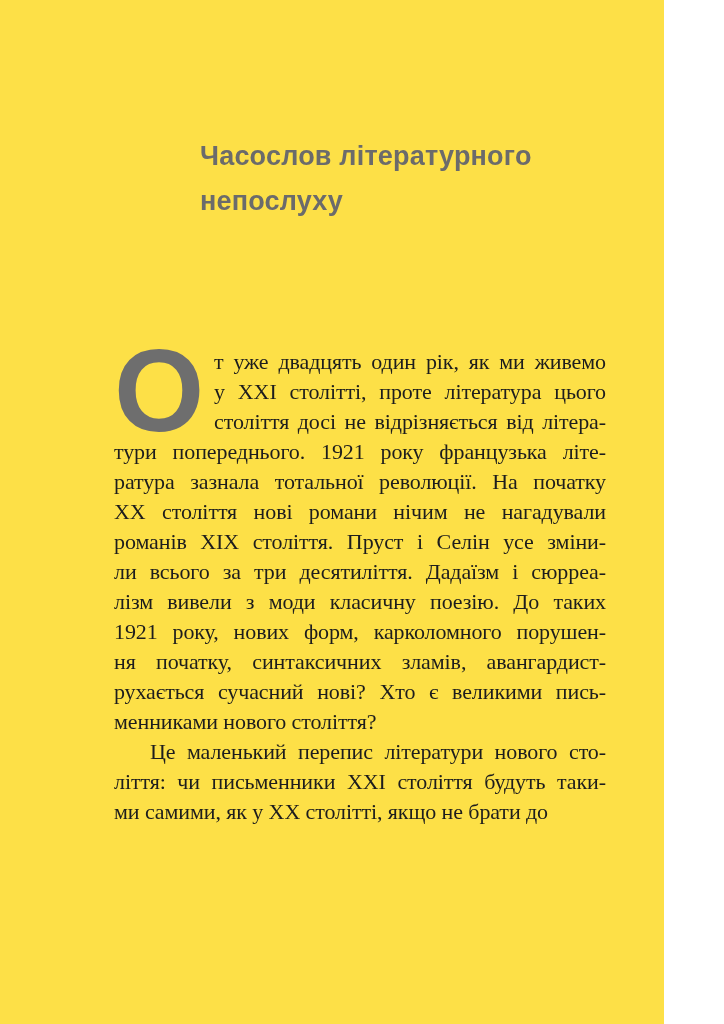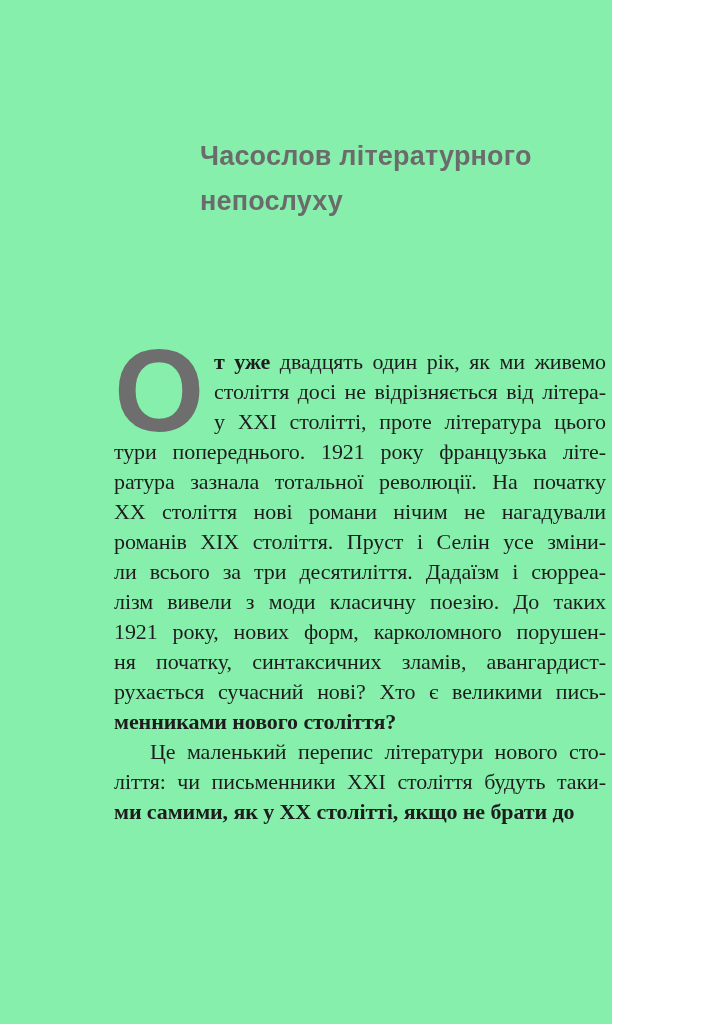--- a/index.html
+++ b/index.html
@@ -1,20 +1,20 @@
 <!DOCTYPE html>
 <html><head>
 <meta charset="utf-8">
 <style>
   html, body { margin: 0; padding: 0; }
   .page {
     position: relative;
-    width: 612px;
+    width: 664px;
     height: 1024px;
-    background: #86efac;
+    background: #fde047;
     overflow: hidden;
     font-family: "Liberation Serif", serif;
   }
   .chapter-title {
     position: absolute;
     left: 200px;
     top: 134px;
     width: 360px;
     margin: 0;
     font-family: "Liberation Sans", sans-serif;
@@ -44,38 +44,38 @@
     font-size: 116px;
     line-height: 88px;
     color: #6e6e6e;
   }
   .jline {
     text-align: justify;
     text-align-last: justify;
     letter-spacing: -0.1px;
     white-space: normal;
   }
-  .jline.endline { text-align-last: left; font-weight: bold; }
+  .jline.endline { text-align-last: left; }
   .jline.indent { text-indent: 36px; }
-  .jline b { font-weight: bold; }
+  .jline b { font-weight: normal; }
 </style>
 </head>
 <body>
 
 <div class="page">
   <h1 class="chapter-title">
     <span>Часослов літературного</span>
     <span>непослуху</span>
   </h1>
   <div class="body-text">
     <span class="dropcap">О</span>
     <div id="para1">
         <div class="jline"><b>т уже</b> двадцять один рік, як ми живемо</div>
+        <div class="jline">у XXI столітті, проте література цього</div>
         <div class="jline">століття досі не відрізняється від літера-</div>
-        <div class="jline">у XXI столітті, проте література цього</div>
         <div class="jline">тури попереднього. 1921 року французька літе-</div>
         <div class="jline">ратура зазнала тотальної революції. На початку</div>
         <div class="jline">XX століття нові романи нічим не нагадували</div>
         <div class="jline">романів XIX століття. Пруст і Селін усе зміни-</div>
         <div class="jline">ли всього за три десятиліття. Дадаїзм і сюрреа-</div>
         <div class="jline">лізм вивели з моди класичну поезію. До таких</div>
         <div class="jline">1921 року, нових форм, карколомного порушен-</div>
         <div class="jline">ня початку, синтаксичних зламів, авангардист-</div>
         <div class="jline">рухається сучасний нові? Хто є великими пись-</div>
         <div class="jline endline">менниками нового століття?</div>

